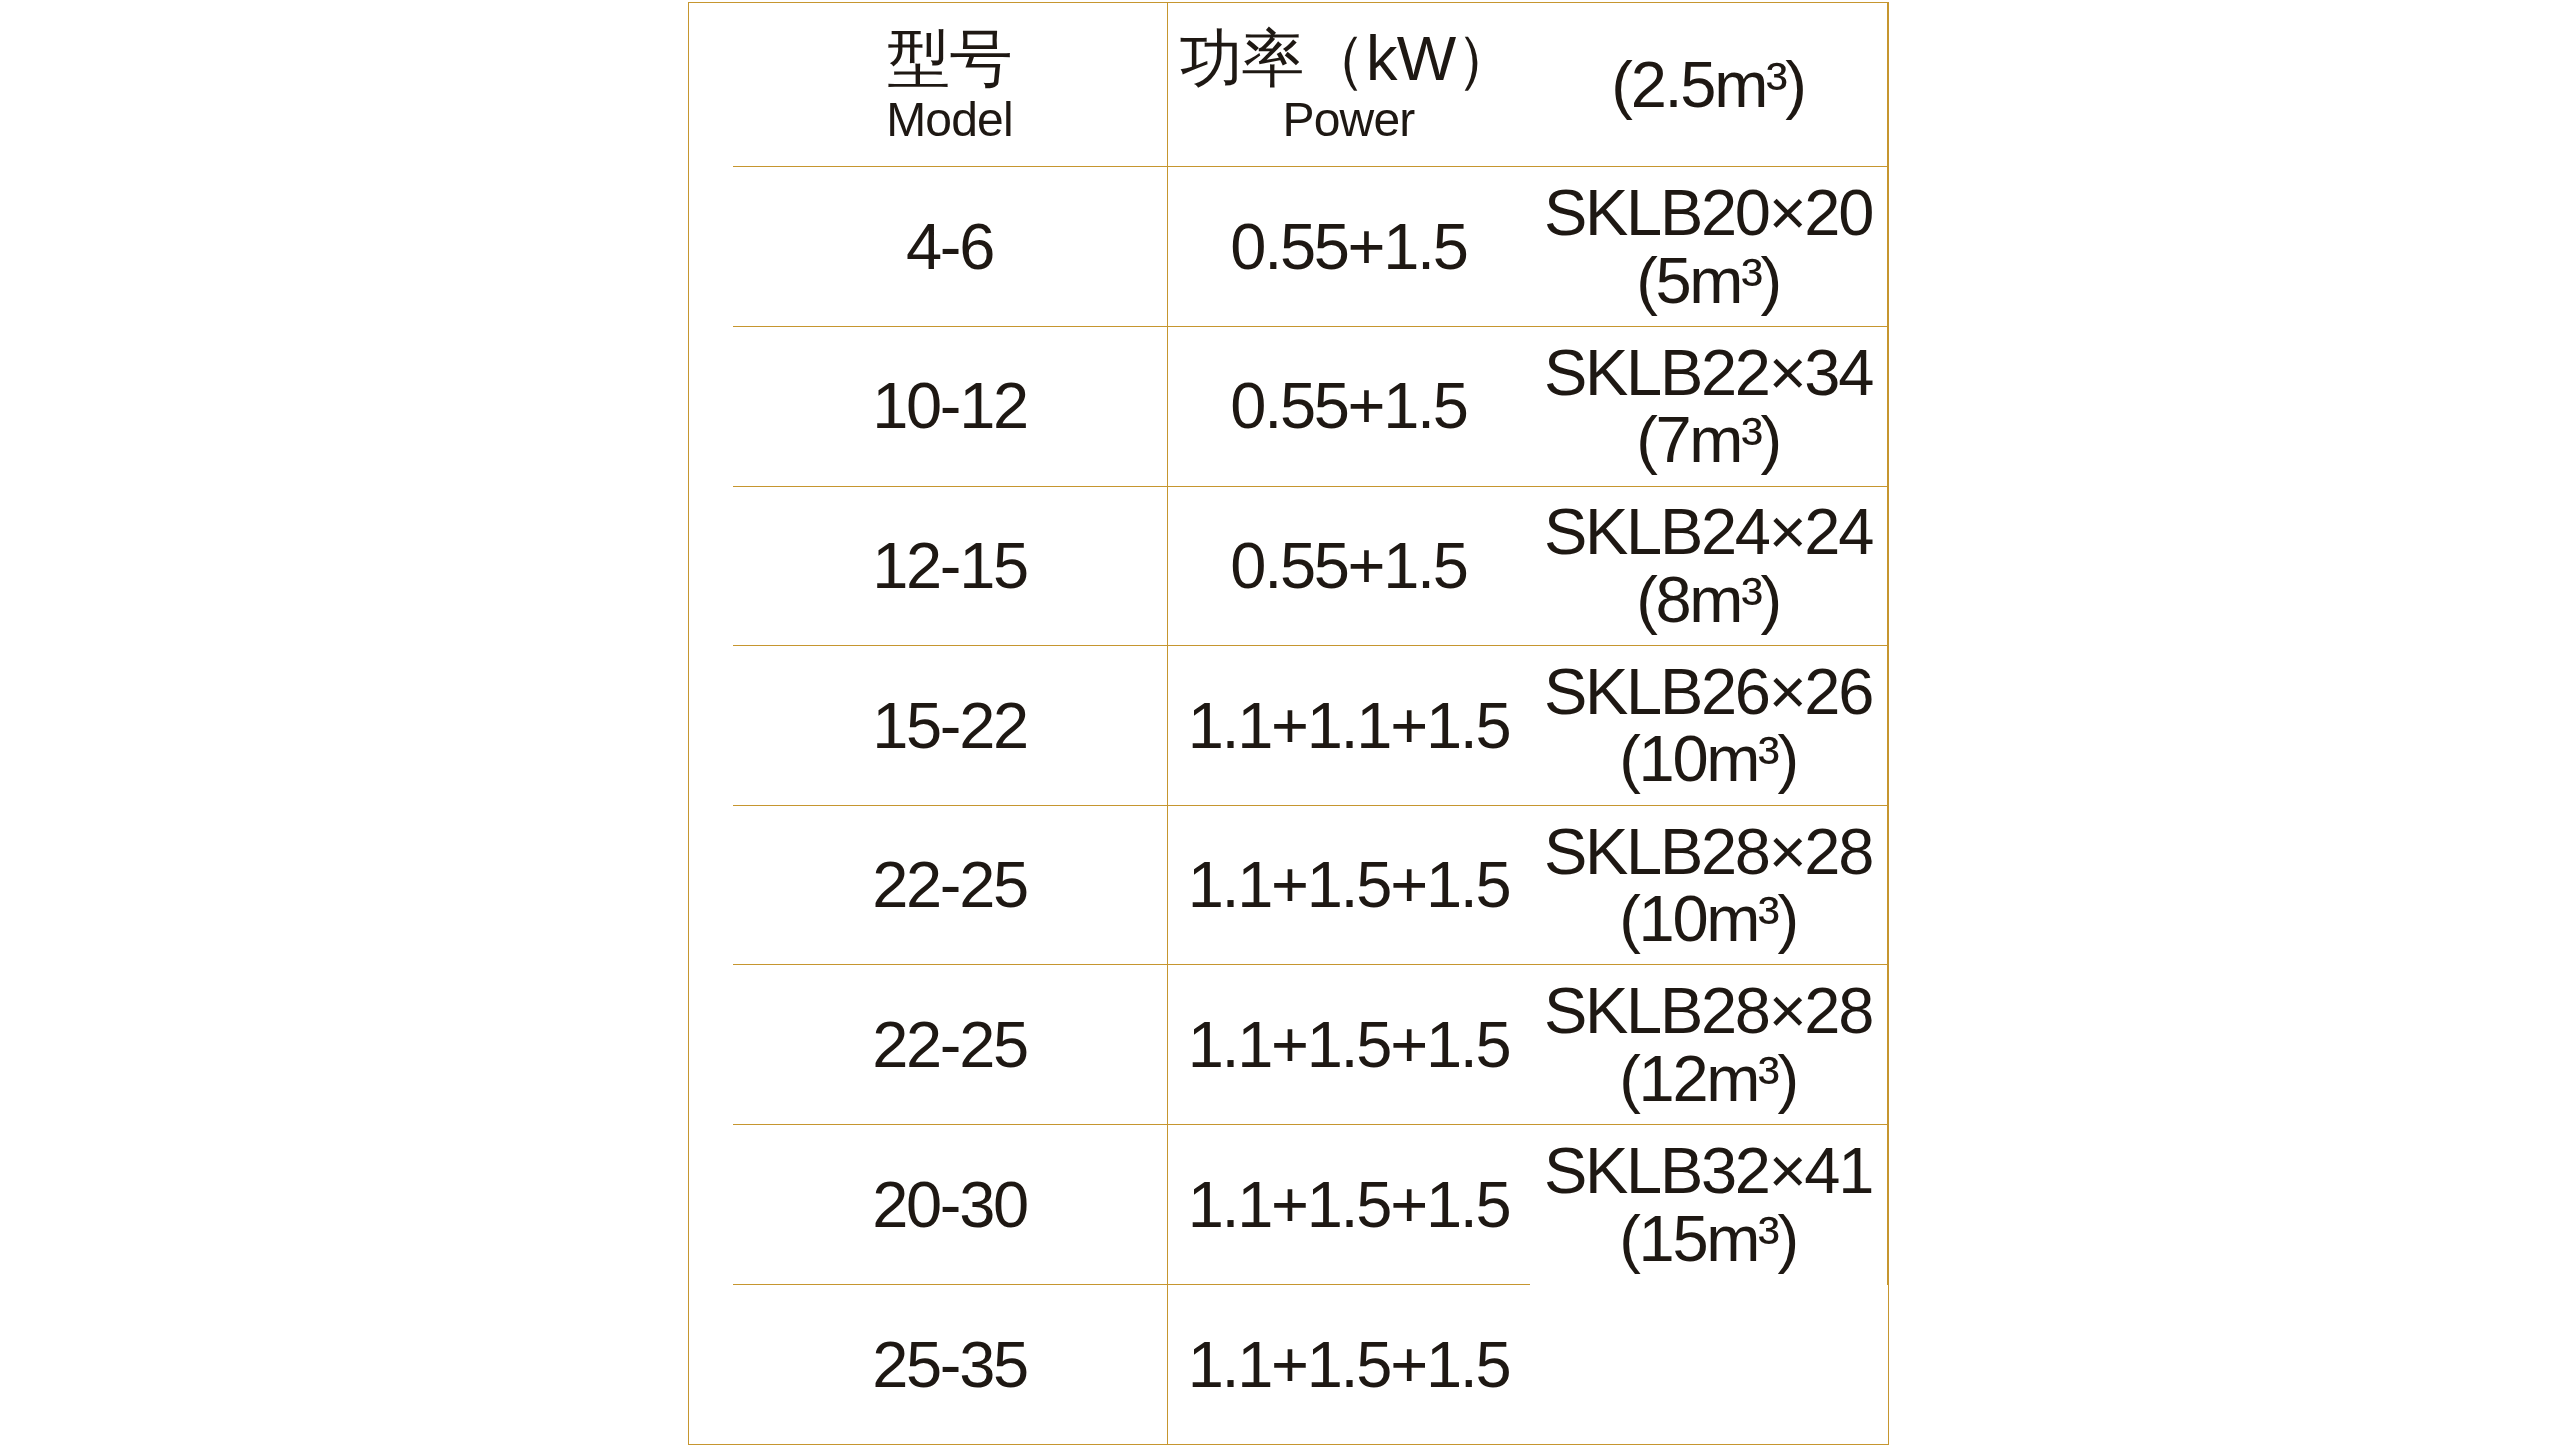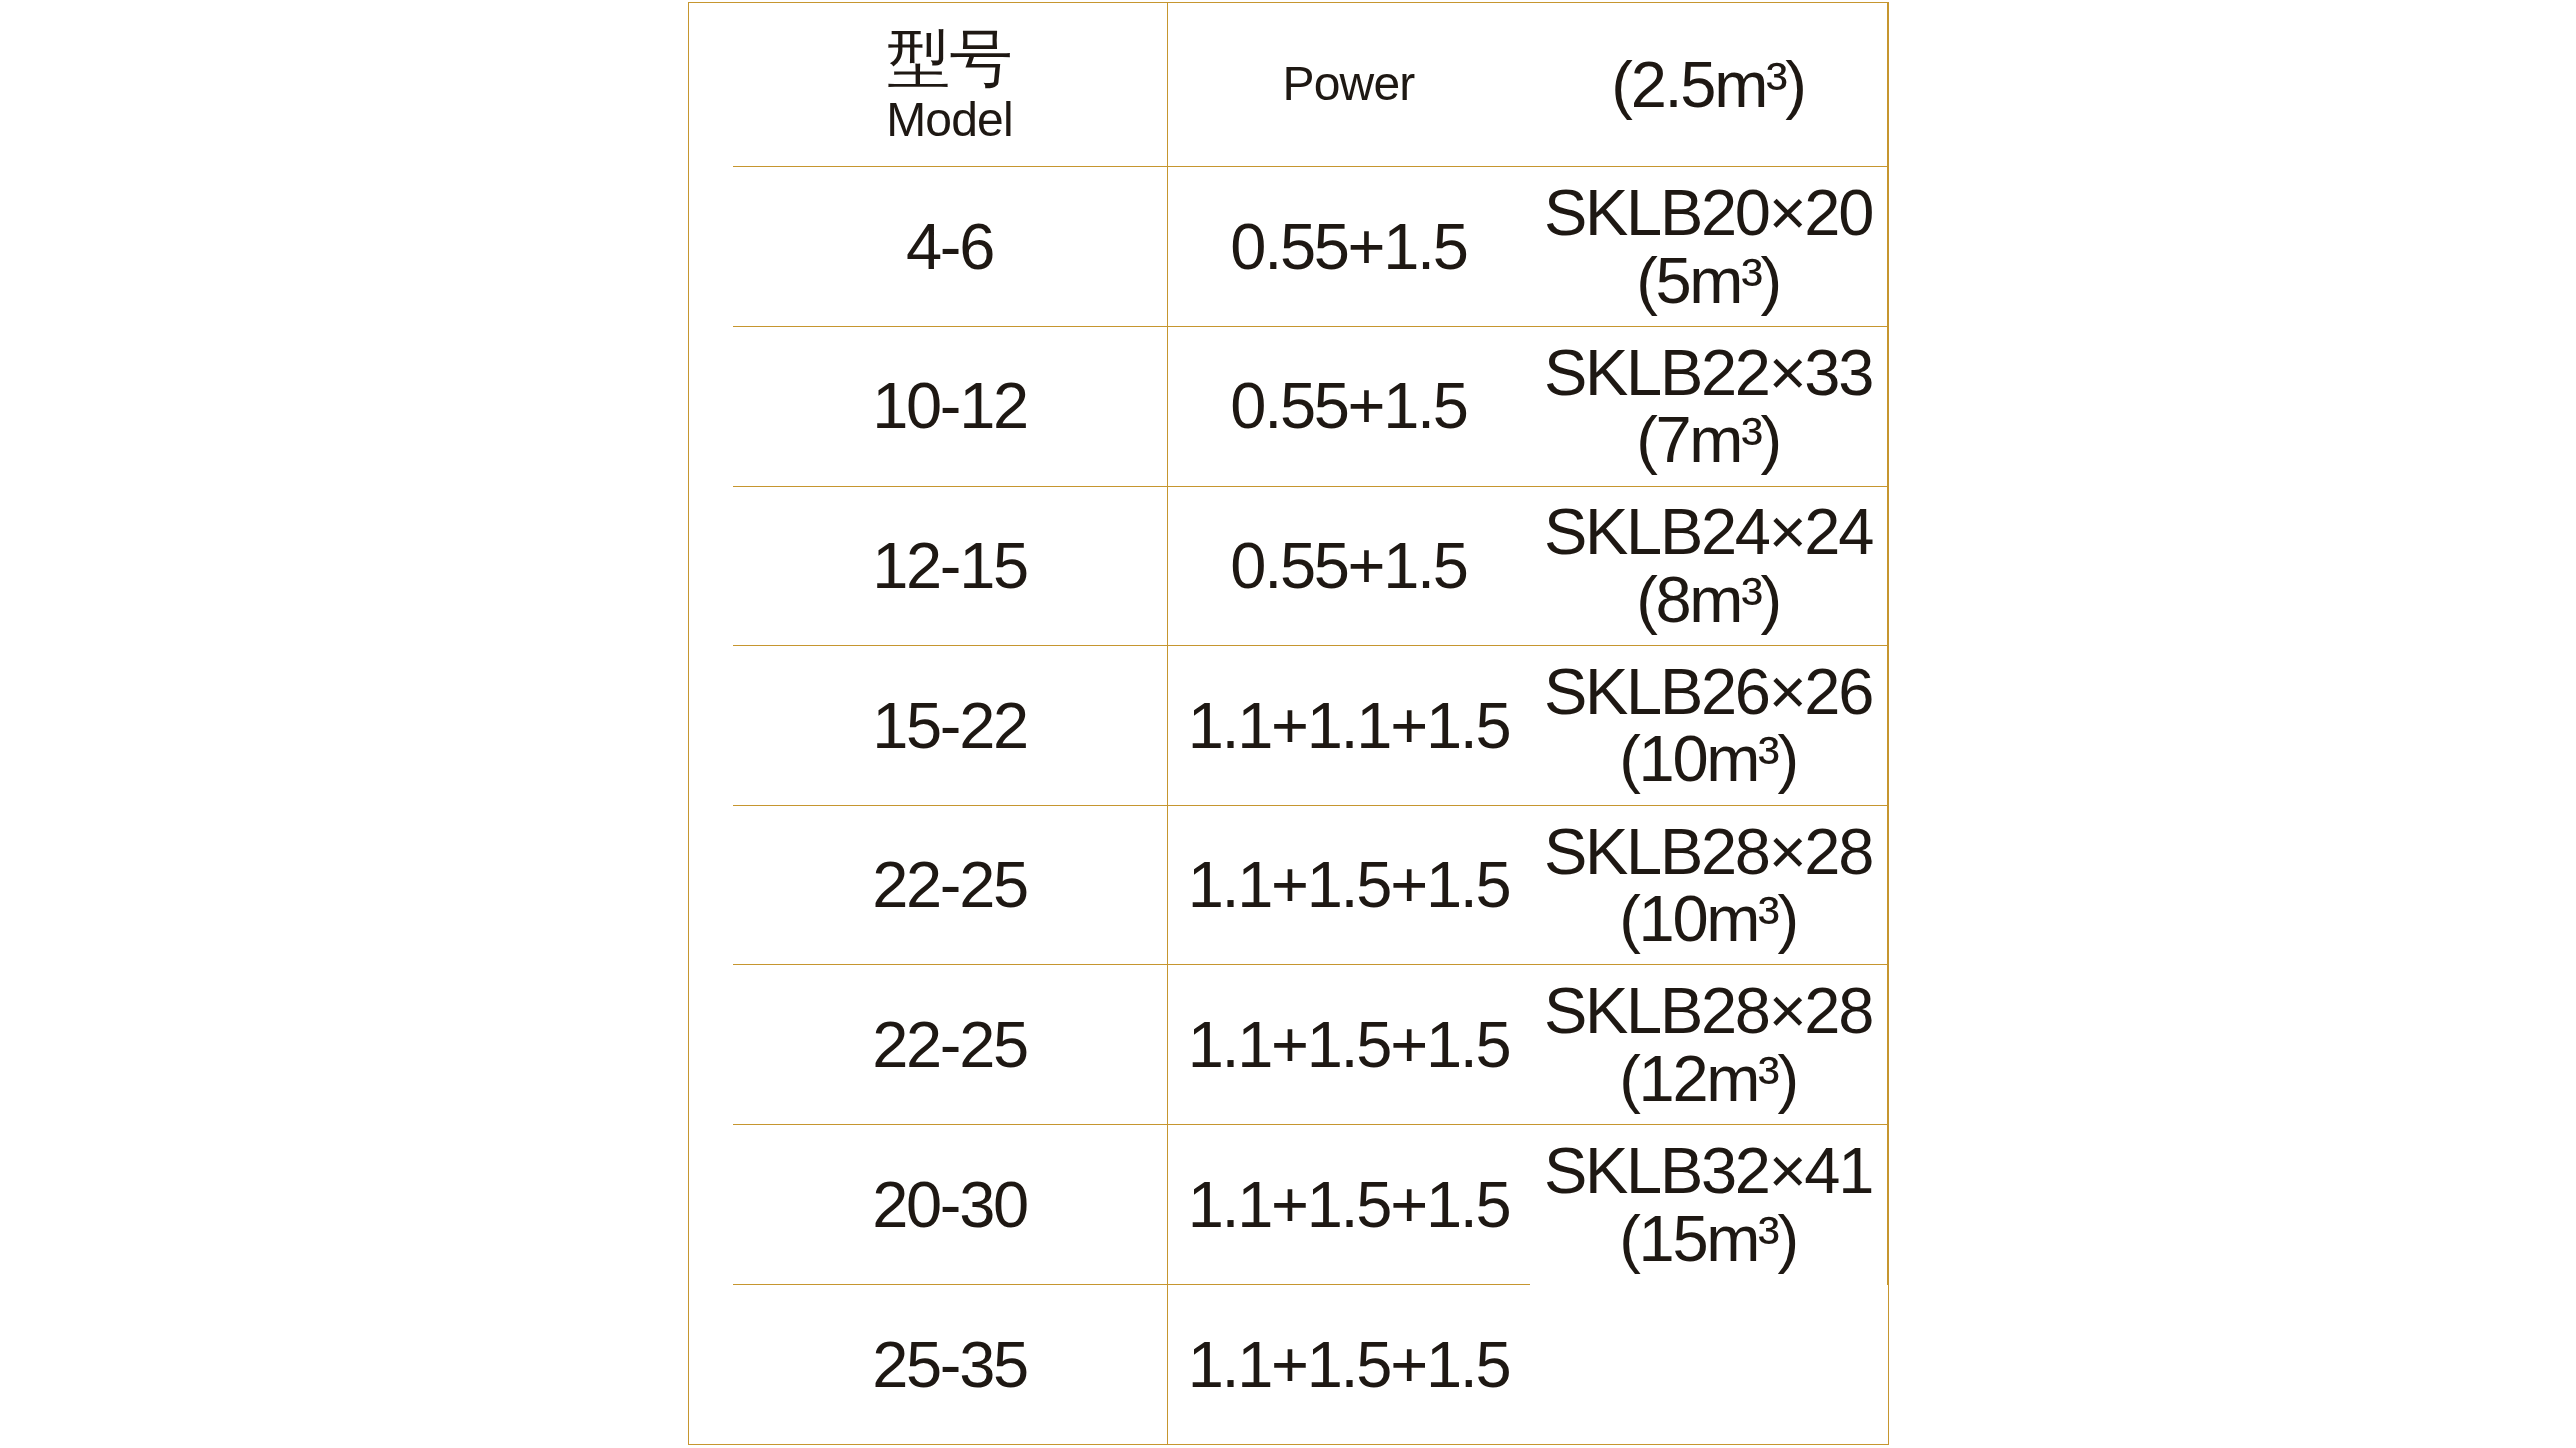--- a/index.html
+++ b/index.html
@@ -56,20 +56,21 @@
 </head>
 <body style="background: rgb(255, 255, 255);">
 
 <div class="spec-table">
 
   <div class="cell">
     <div class="hdr-zh">型号</div>
     <div class="hdr-en">Model</div>
   </div>
   <div class="cell last-col">
+    <div class="hdr-zh">功率（kW）</div>
     <div class="hdr-en">Power</div>
   </div>
 
   <div class="cell">
     <div class="model-line">(2.5m³)</div>
   </div>
   <div class="cell">
     <div class="num">4-6</div>
   </div>
   <div class="cell last-col">
@@ -81,21 +82,21 @@
     <div class="model-line">(5m³)</div>
   </div>
   <div class="cell">
     <div class="num">10-12</div>
   </div>
   <div class="cell last-col">
     <div class="num">0.55+1.5</div>
   </div>
 
   <div class="cell">
-    <div class="model-line">SKLB22×33</div>
+    <div class="model-line">SKLB22×34</div>
     <div class="model-line">(7m³)</div>
   </div>
   <div class="cell">
     <div class="num">12-15</div>
   </div>
   <div class="cell last-col">
     <div class="num">0.55+1.5</div>
   </div>
 
   <div class="cell">

